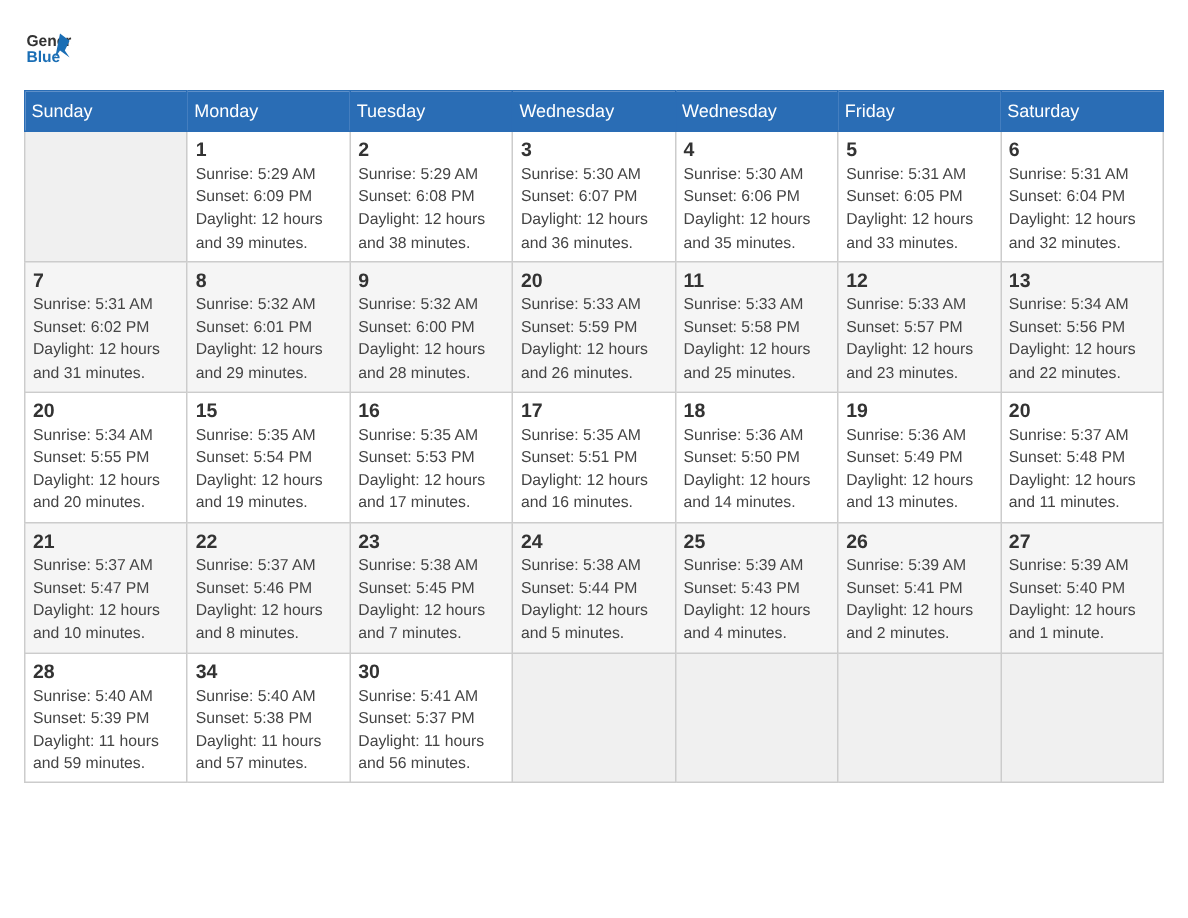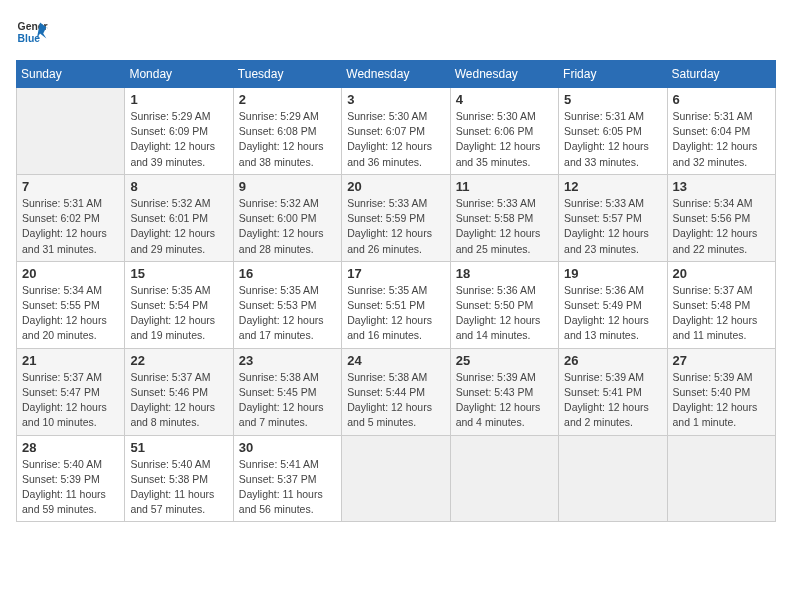--- a/index.html
+++ b/index.html
@@ -316,21 +316,21 @@
       </tr>
       <tr>
         <td>
           <div class="day-num">28</div>
           <div class="day-info" style="white-space: pre-line;">Sunrise: 5:40 AM
 Sunset: 5:39 PM
 Daylight: 11 hours
 and 59 minutes.</div>
         </td>
         <td>
-          <div class="day-num">51</div>
+          <div class="day-num">34</div>
           <div class="day-info" style="white-space: pre-line;">Sunrise: 5:40 AM
 Sunset: 5:38 PM
 Daylight: 11 hours
 and 57 minutes.</div>
         </td>
         <td>
           <div class="day-num">30</div>
           <div class="day-info" style="white-space: pre-line;">Sunrise: 5:41 AM
 Sunset: 5:37 PM
 Daylight: 11 hours

